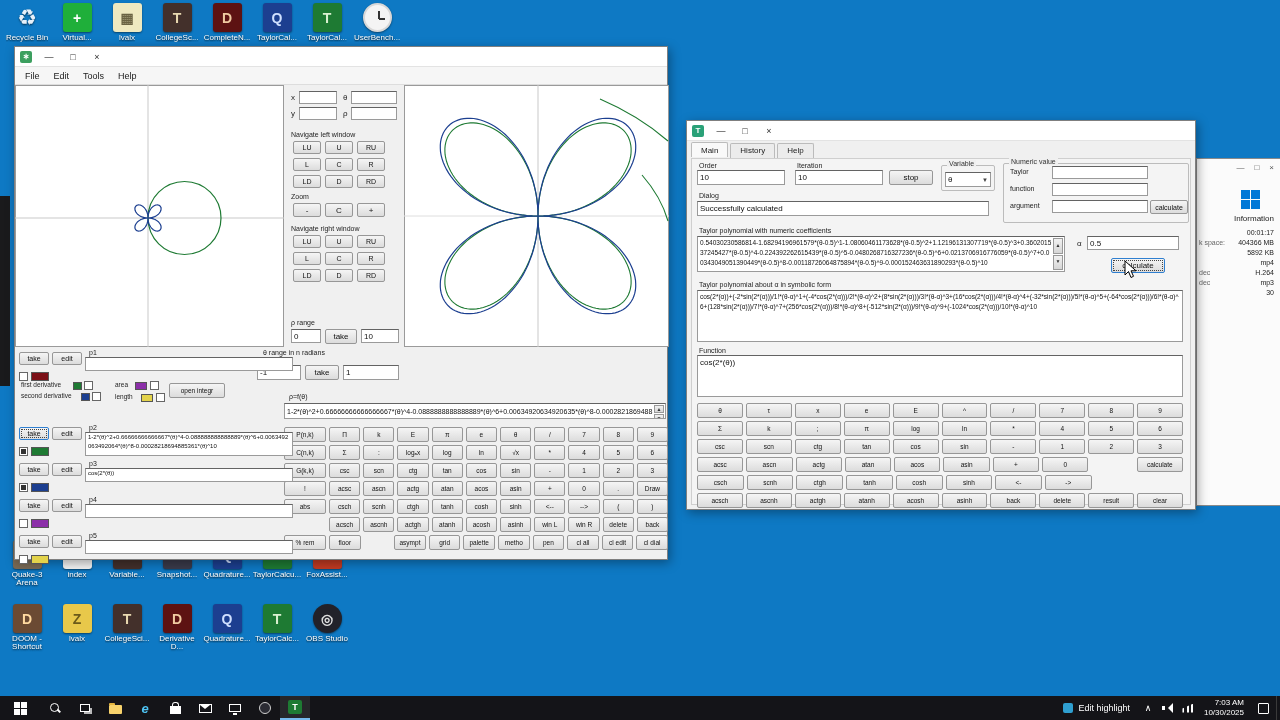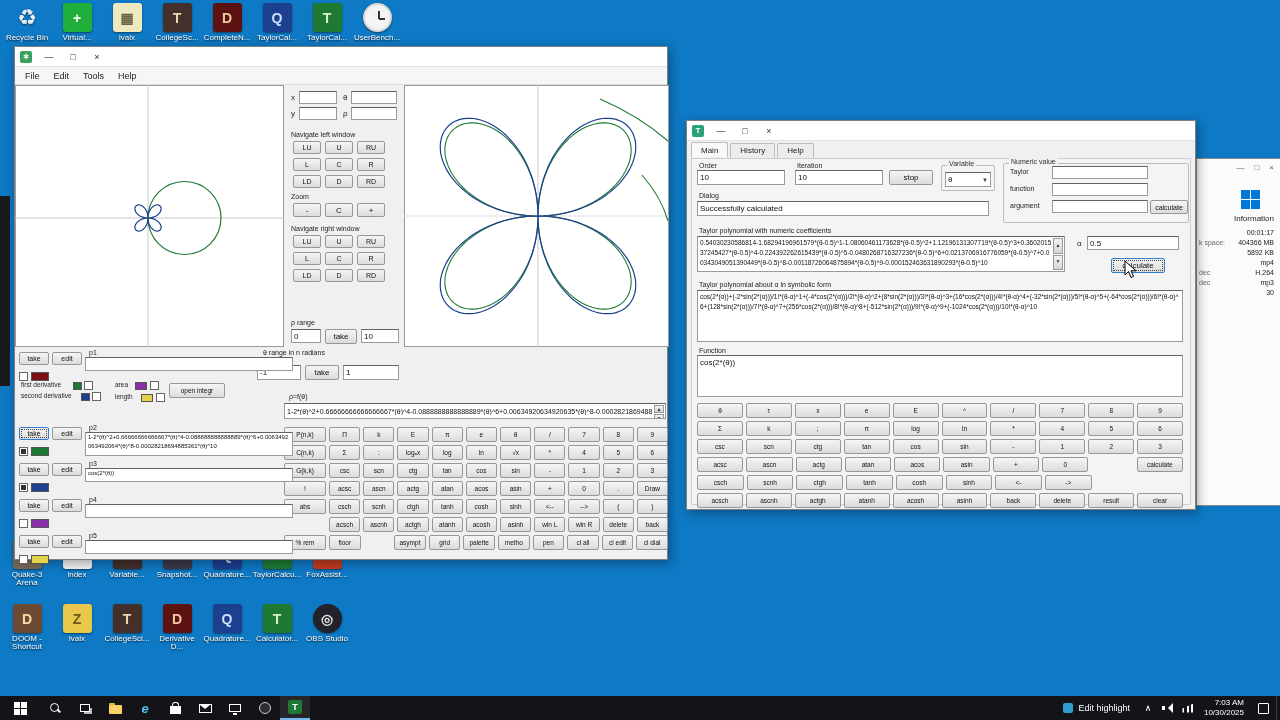--- a/index.html
+++ b/index.html
@@ -153,21 +153,21 @@
       <div class="dicon">
         <div class="tile" style="background: rgb(93, 18, 18); color: rgb(240, 201, 160);">D</div>
         <div class="cap">Derivative D...</div>
       </div>
       <div class="dicon">
         <div class="tile" style="background: rgb(28, 63, 144); color: rgb(207, 224, 255);">Q</div>
         <div class="cap">Quadrature...</div>
       </div>
       <div class="dicon">
         <div class="tile" style="background: rgb(30, 122, 51); color: rgb(217, 240, 208);">T</div>
-        <div class="cap">Calculator...</div>
+        <div class="cap">TaylorCalc...</div>
       </div>
       <div class="dicon">
         <div class="tile" style="background: rgb(34, 34, 42); color: rgb(223, 223, 223); border-radius: 50%;">◎</div>
         <div class="cap">OBS Studio</div>
       </div>
     </div>
 
   <div class="abs" style="left:0;top:196px;width:10px;height:190px;background:#1a1a1c"></div>
 
   <div class="abs" style="left:1196px;top:158px;width:84px;height:348px;background:#fbfbfb;border:1px solid #8a8a8a;border-right:none">

